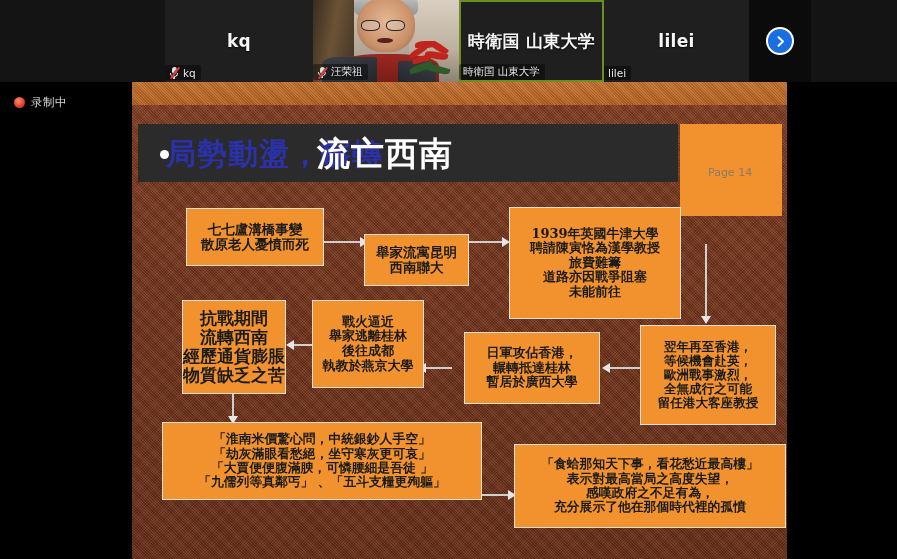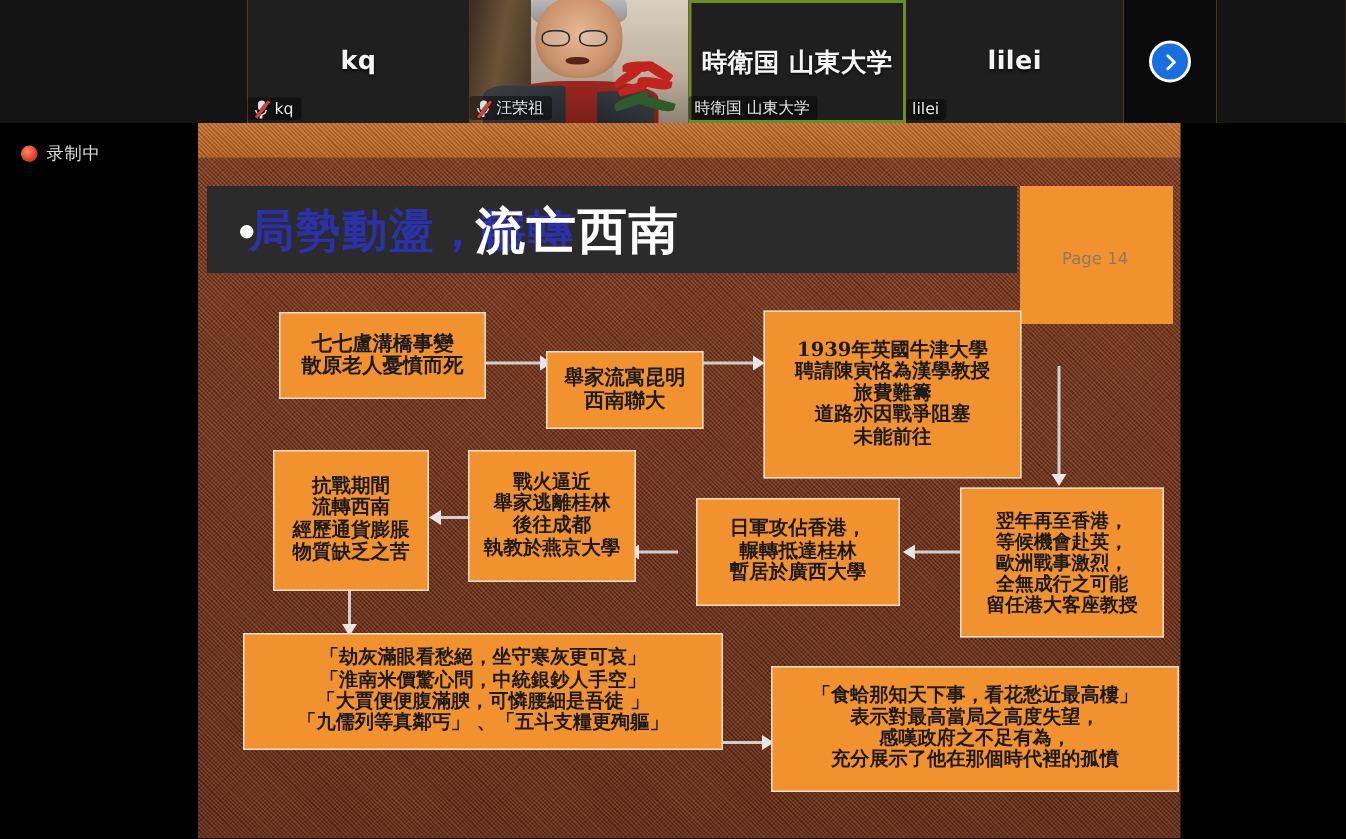--- a/index.html
+++ b/index.html
@@ -343,30 +343,30 @@
       <span>暫居於廣西大學</span>
     </div>
 
     <div class="box" style="left:180px; top:218px; width:112px; height:88px; font-size:13px;">
       <span>戰火逼近</span>
       <span>舉家逃離桂林</span>
       <span>後往成都</span>
       <span>執教於燕京大學</span>
     </div>
 
-    <div class="box" style="left:50px; top:218px; width:104px; height:94px; font-size:13px;">
+    <div class="box" style="left:50px; top:218px; width:104px; height:94px; font-size:17px;">
       <span>抗戰期間</span>
       <span>流轉西南</span>
       <span>經歷通貨膨脹</span>
       <span>物質缺乏之苦</span>
     </div>
 
     <div class="box" style="left:30px; top:340px; width:320px; height:78px; font-size:12.8px;">
+      <span>「淮南米價驚心問，中統銀鈔人手空」</span>
       <span>「劫灰滿眼看愁絕，坐守寒灰更可哀」</span>
-      <span>「淮南米價驚心問，中統銀鈔人手空」</span>
       <span>「大賈便便腹滿腴，可憐腰細是吾徒 」</span>
       <span>「九儒列等真鄰丐」 、「五斗支糧更殉軀」</span>
     </div>
 
     <div class="box" style="left:382px; top:362px; width:272px; height:84px; font-size:12.8px;">
       <span>「食蛤那知天下事，看花愁近最高樓」</span>
       <span>表示對最高當局之高度失望，</span>
       <span>感嘆政府之不足有為，</span>
       <span>充分展示了他在那個時代裡的孤憤</span>
     </div>

